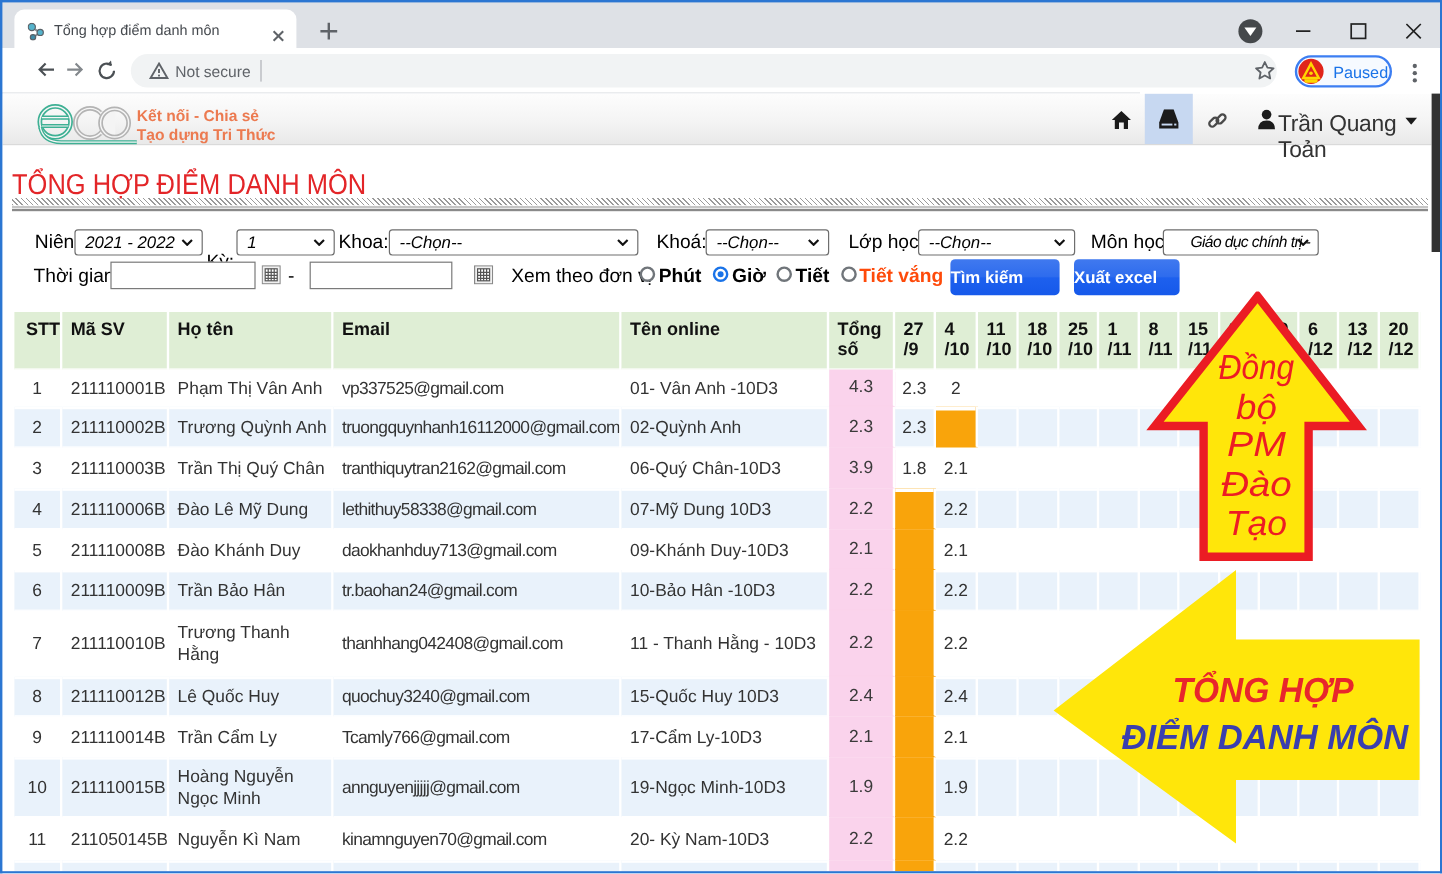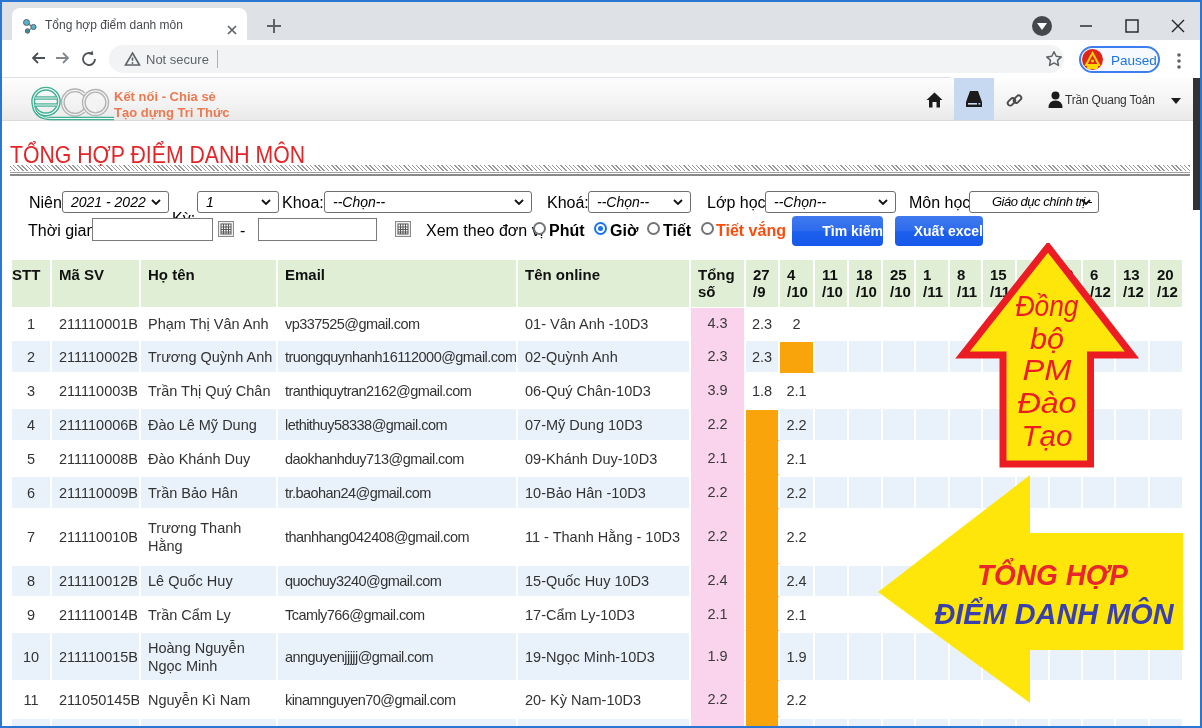--- a/index.html
+++ b/index.html
@@ -26,47 +26,47 @@
 #paused { left:1079px; top:6px; width:81px; height:27px; border:2px solid #3c7ef2; border-radius:14px; background:#f6faff; }
 #pausedav { left:1px; top:1px; width:21px; height:21px; border-radius:50%; background:#e0251b; overflow:hidden; }
 #pausedtx { left:30px; top:5px; font-size:13.5px; color:#1a73e8; }
 
 
 #page { left:2px; top:78px; width:1191px; height:648px; background:#fff; overflow:hidden; }
 #siteheader { left:0; top:0; width:1191px; height:43px; background:linear-gradient(#fdfdfd,#f3f3f3 60%,#e9e9e9); border-bottom:1px solid #dadada; }
 #slog1 { left:112px; top:11px; font-size:13px; color:#ec7a50; font-weight:bold; }
 #slog2 { left:112px; top:27px; font-size:13px; color:#ec7a50; font-weight:bold; }
 #hdrbluebox { left:952px; top:0; width:40px; height:42px; background:#c7d8f1; }
-#hdrname { left:1063px; top:15px; font-size:12px; color:#333; letter-spacing:-0.2px;text-align:center; }
+#hdrname { left:1063px; top:15px; font-size:19px; color:#333; letter-spacing:-0.2px; }
 #h1 { left:8px; top:63px; font-size:24px; color:#e32528; transform:scaleX(0.885); transform-origin:left center; }
 #hatch { left:8px; top:87px; width:1180px; height:6px;
   background:repeating-linear-gradient(45deg,#9a9a9a 0 1px,transparent 1px 3px); }
 #hl1 { left:8px; top:94px; width:1180px; height:1px; background:#a0a0a0; }
 #hl2 { left:8px; top:96px; width:1180px; height:2px; background:#8a8a8a; }
 
 
 .lbl { font-size:16px; color:#000; }
 .sel { border:1px solid #6e6e6e; border-radius:3px; background:#fff; font-size:14px; color:#000;
   height:22px; line-height:20px; padding-left:8px;font-style:italic; }
 .sel svg { position:absolute; right:7px; top:7px; }
 .calbtn { width:16px; height:16px; }
-.btn { height:30px; border-radius:4px; color:#fff; font-weight:bold; font-size:14px; text-align:right;
+.btn { height:30px; border-radius:4px; color:#fff; font-weight:bold; font-size:14px; text-align:left;
   background:linear-gradient(#4079ef 0%,#2e6cee 48%,#1d60ee 52%,#1659ea 100%); line-height:30px; }
 .radio { width:13px; height:13px; border-radius:50%; border:2px solid #70757a; background:#fff; }
 .radio.on { border:2px solid #1a73e8; }
 .radio.on::after { content:""; position:absolute; left:2px; top:2px; width:5px; height:5px; border-radius:50%; background:#1a73e8; }
 
 
 #tbl { left:10px; top:182px; }
 table { border-collapse:separate; border-spacing:0; table-layout:fixed; font-size:14.5px; color:#333; }
 td:nth-child(4) { letter-spacing:-0.55px; }
 td, th { overflow:hidden; white-space:nowrap; padding:0 0 0 7px; vertical-align:middle;
   border-top:2px solid #fff; border-right:2px solid #fff; border-bottom:1px solid #fff; }
 th { background:#dfeed5; text-align:left; vertical-align:top; padding-top:6px; line-height:17px; font-size:15px; color:#111; border-top:none; }
-th.c { text-align:left; padding-left:0; }
+th.c { text-align:right; padding-left:0; }
 tr.b td { background:#e9f2fb; }
 td.c { text-align:center; padding-left:0; }
 tr td.pk { background:#fad3ec; border-top:0; border-bottom-color:#fad3ec; text-align:center; padding-left:0; color:#3a3a3a; }
 tr td.og { background:#f9a40b; border-top:0; border-bottom-color:#f9a40b; }
 tr td.ogt { box-shadow:inset 0 3px 0 #fff; }
 
 #scrollthumb { left:1193px; top:78px; width:7px; height:132px; background:#323232; }
 .edge { background:#2b76d2; z-index:99; }
 
 svg { display:block; }

